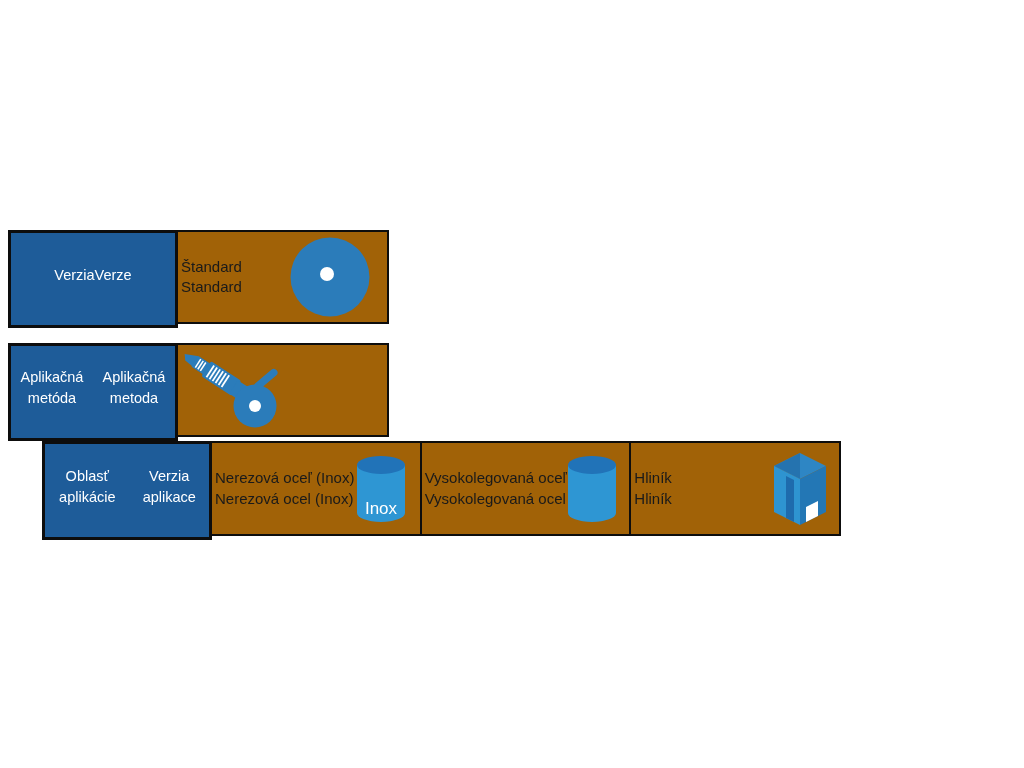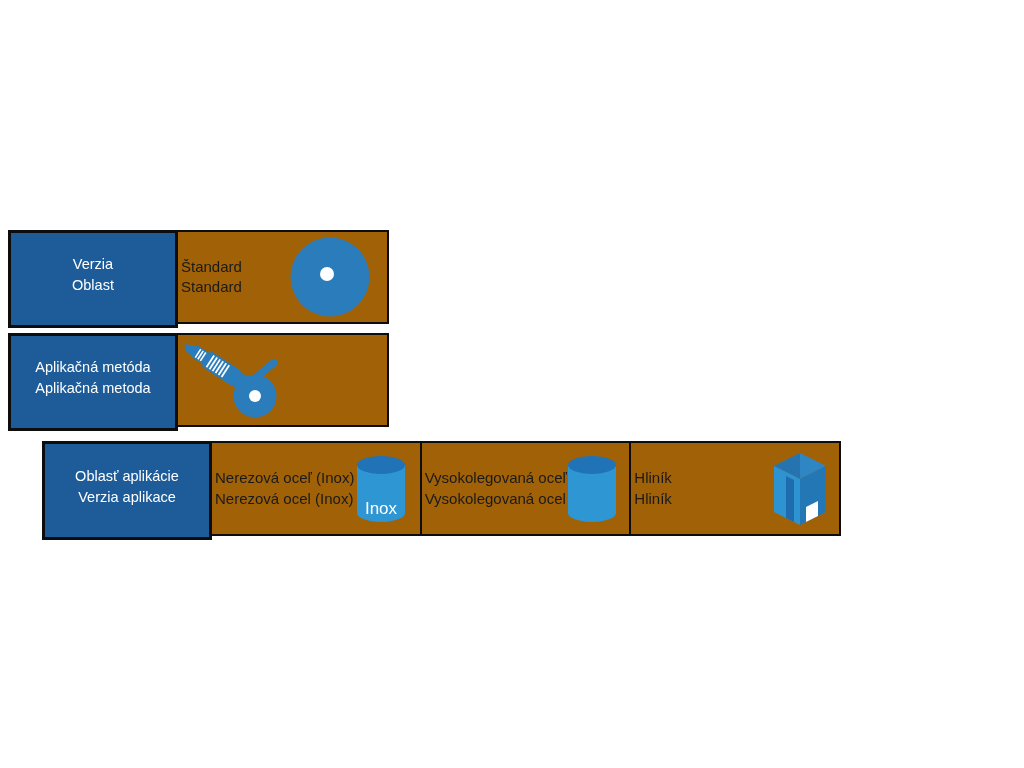--- a/index.html
+++ b/index.html
@@ -18,21 +18,21 @@
     align-items: flex-start;
   }
   .row-header {
     width: 170px;
     height: calc(100% + 4px);
     box-sizing: border-box;
     background: var(--header-bg);
     border: 3px solid var(--table-border);
     color: var(--header-text);
     display: flex;
-    flex-direction: column;
+    flex-direction: row;
     justify-content: center;
     align-items: center;
     text-align: center;
     font-size: 14.5px;
     line-height: 21px;
     flex: 0 0 170px;
     padding-bottom: 8px;
   }
   .row-body {
     flex: 1;
@@ -54,42 +54,42 @@
   .cell-text {
     flex: 1;
     font-size: 15px;
     line-height: 20.5px;
     color: var(--body-text);
     white-space: nowrap;
   }
   .cell-icon { flex: 0 0 auto; display: flex; align-items: center; }
 
   #row-version   { left: 8px; top: 230px; width: 381px; height: 94px; }
-  #row-method    { left: 8px; top: 333px; width: 381px; height: 94px; }
+  #row-method    { left: 8px; top: 343px; width: 381px; height: 94px; }
   #row-area      { left: 8px; top: 441px; width: 799px; height: 95px; padding-left: 34px; }
 
   .icon-disc     { margin-right: 6px; }
   .icon-grinder  { margin-right: -4px; margin-top: 6px; }
   .icon-cyl      { margin-right: 4px; }
   .icon-profile  { margin-right: 2px; }
 
   .inox-label {
     font-family: "Liberation Sans", sans-serif;
     font-size: 17px;
   }
 </style>
 </head>
 <body>
 
 <div class="spec-table">
 
   <section class="spec-row" id="row-version">
     <div class="row-header">
       <div>Verzia</div>
-      <div>Oblast</div>
+      <div>Verze</div>
     </div>
     <div class="row-body">
       <div class="cell">
         <div class="cell-text">
           <div>Štandard</div>
           <div>Standard</div>
         </div>
         <div class="cell-icon icon-disc">
           <svg width="82" height="82" viewBox="0 0 82 82">
             <circle cx="41" cy="41" r="39.5" fill="var(--icon-blue)"></circle>

